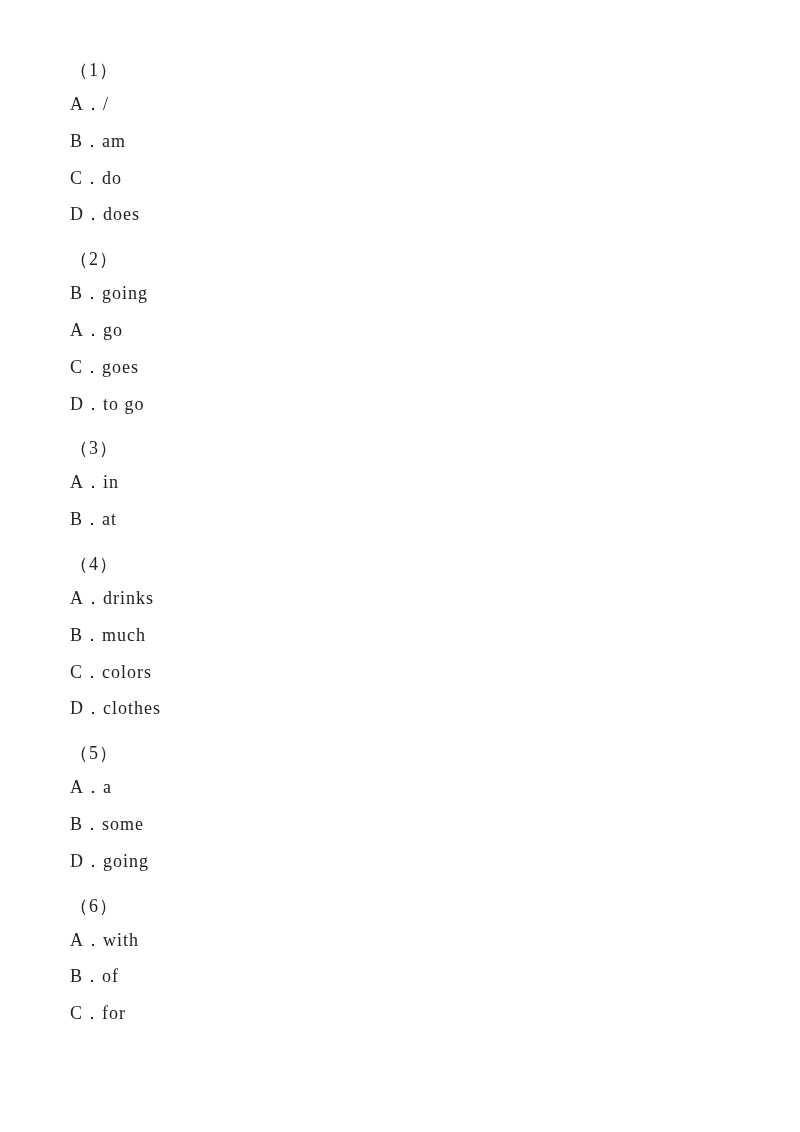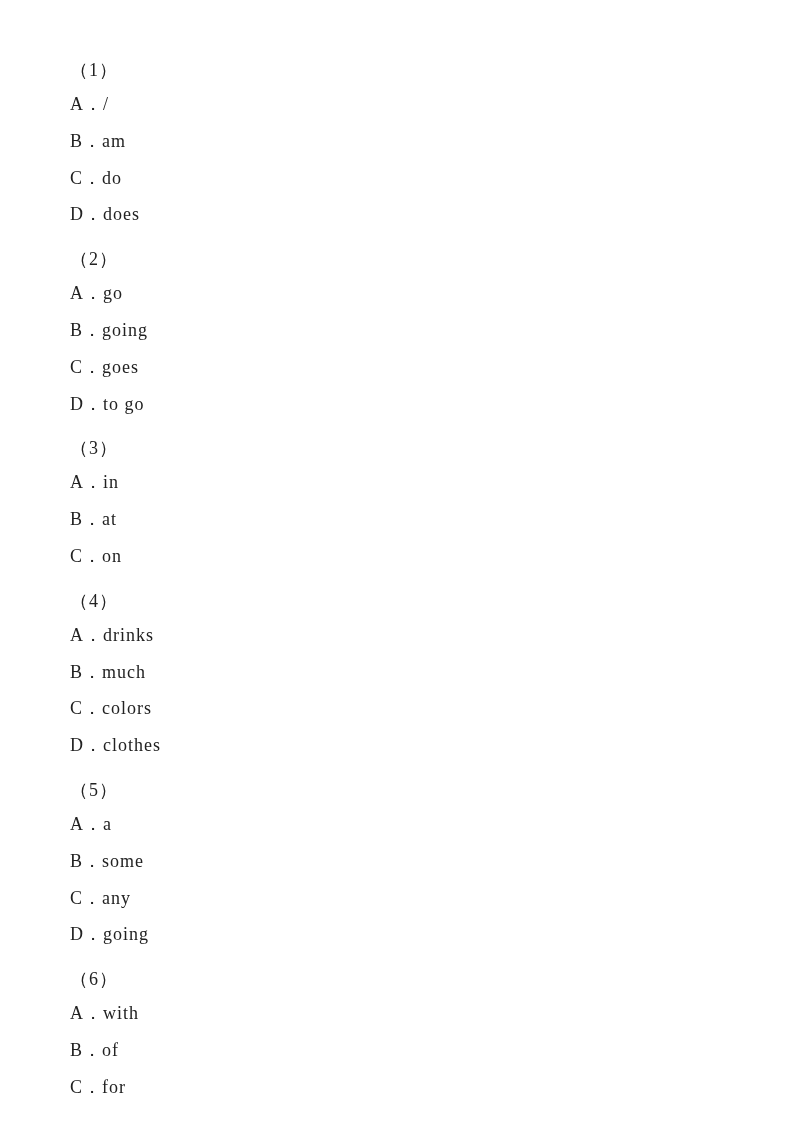--- a/index.html
+++ b/index.html
@@ -35,35 +35,33 @@
 </head>
 <body>
 
 <div class="content">
 <div class="question-number">（1）</div>
     <div class="option">A．/</div>
     <div class="option">B．am</div>
     <div class="option">C．do</div>
     <div class="option">D．does</div>
     <div class="question-number">（2）</div>
+    <div class="option">B．going</div>
     <div class="option">A．go</div>
-    <div class="option">B．going</div>
     <div class="option">C．goes</div>
     <div class="option">D．to go</div>
     <div class="question-number">（3）</div>
     <div class="option">A．in</div>
     <div class="option">B．at</div>
-    <div class="option">C．on</div>
     <div class="question-number">（4）</div>
     <div class="option">A．drinks</div>
     <div class="option">B．much</div>
     <div class="option">C．colors</div>
     <div class="option">D．clothes</div>
     <div class="question-number">（5）</div>
     <div class="option">A．a</div>
     <div class="option">B．some</div>
-    <div class="option">C．any</div>
     <div class="option">D．going</div>
     <div class="question-number">（6）</div>
     <div class="option">A．with</div>
     <div class="option">B．of</div>
     <div class="option">C．for</div>
   </div>
 
 </body></html>

